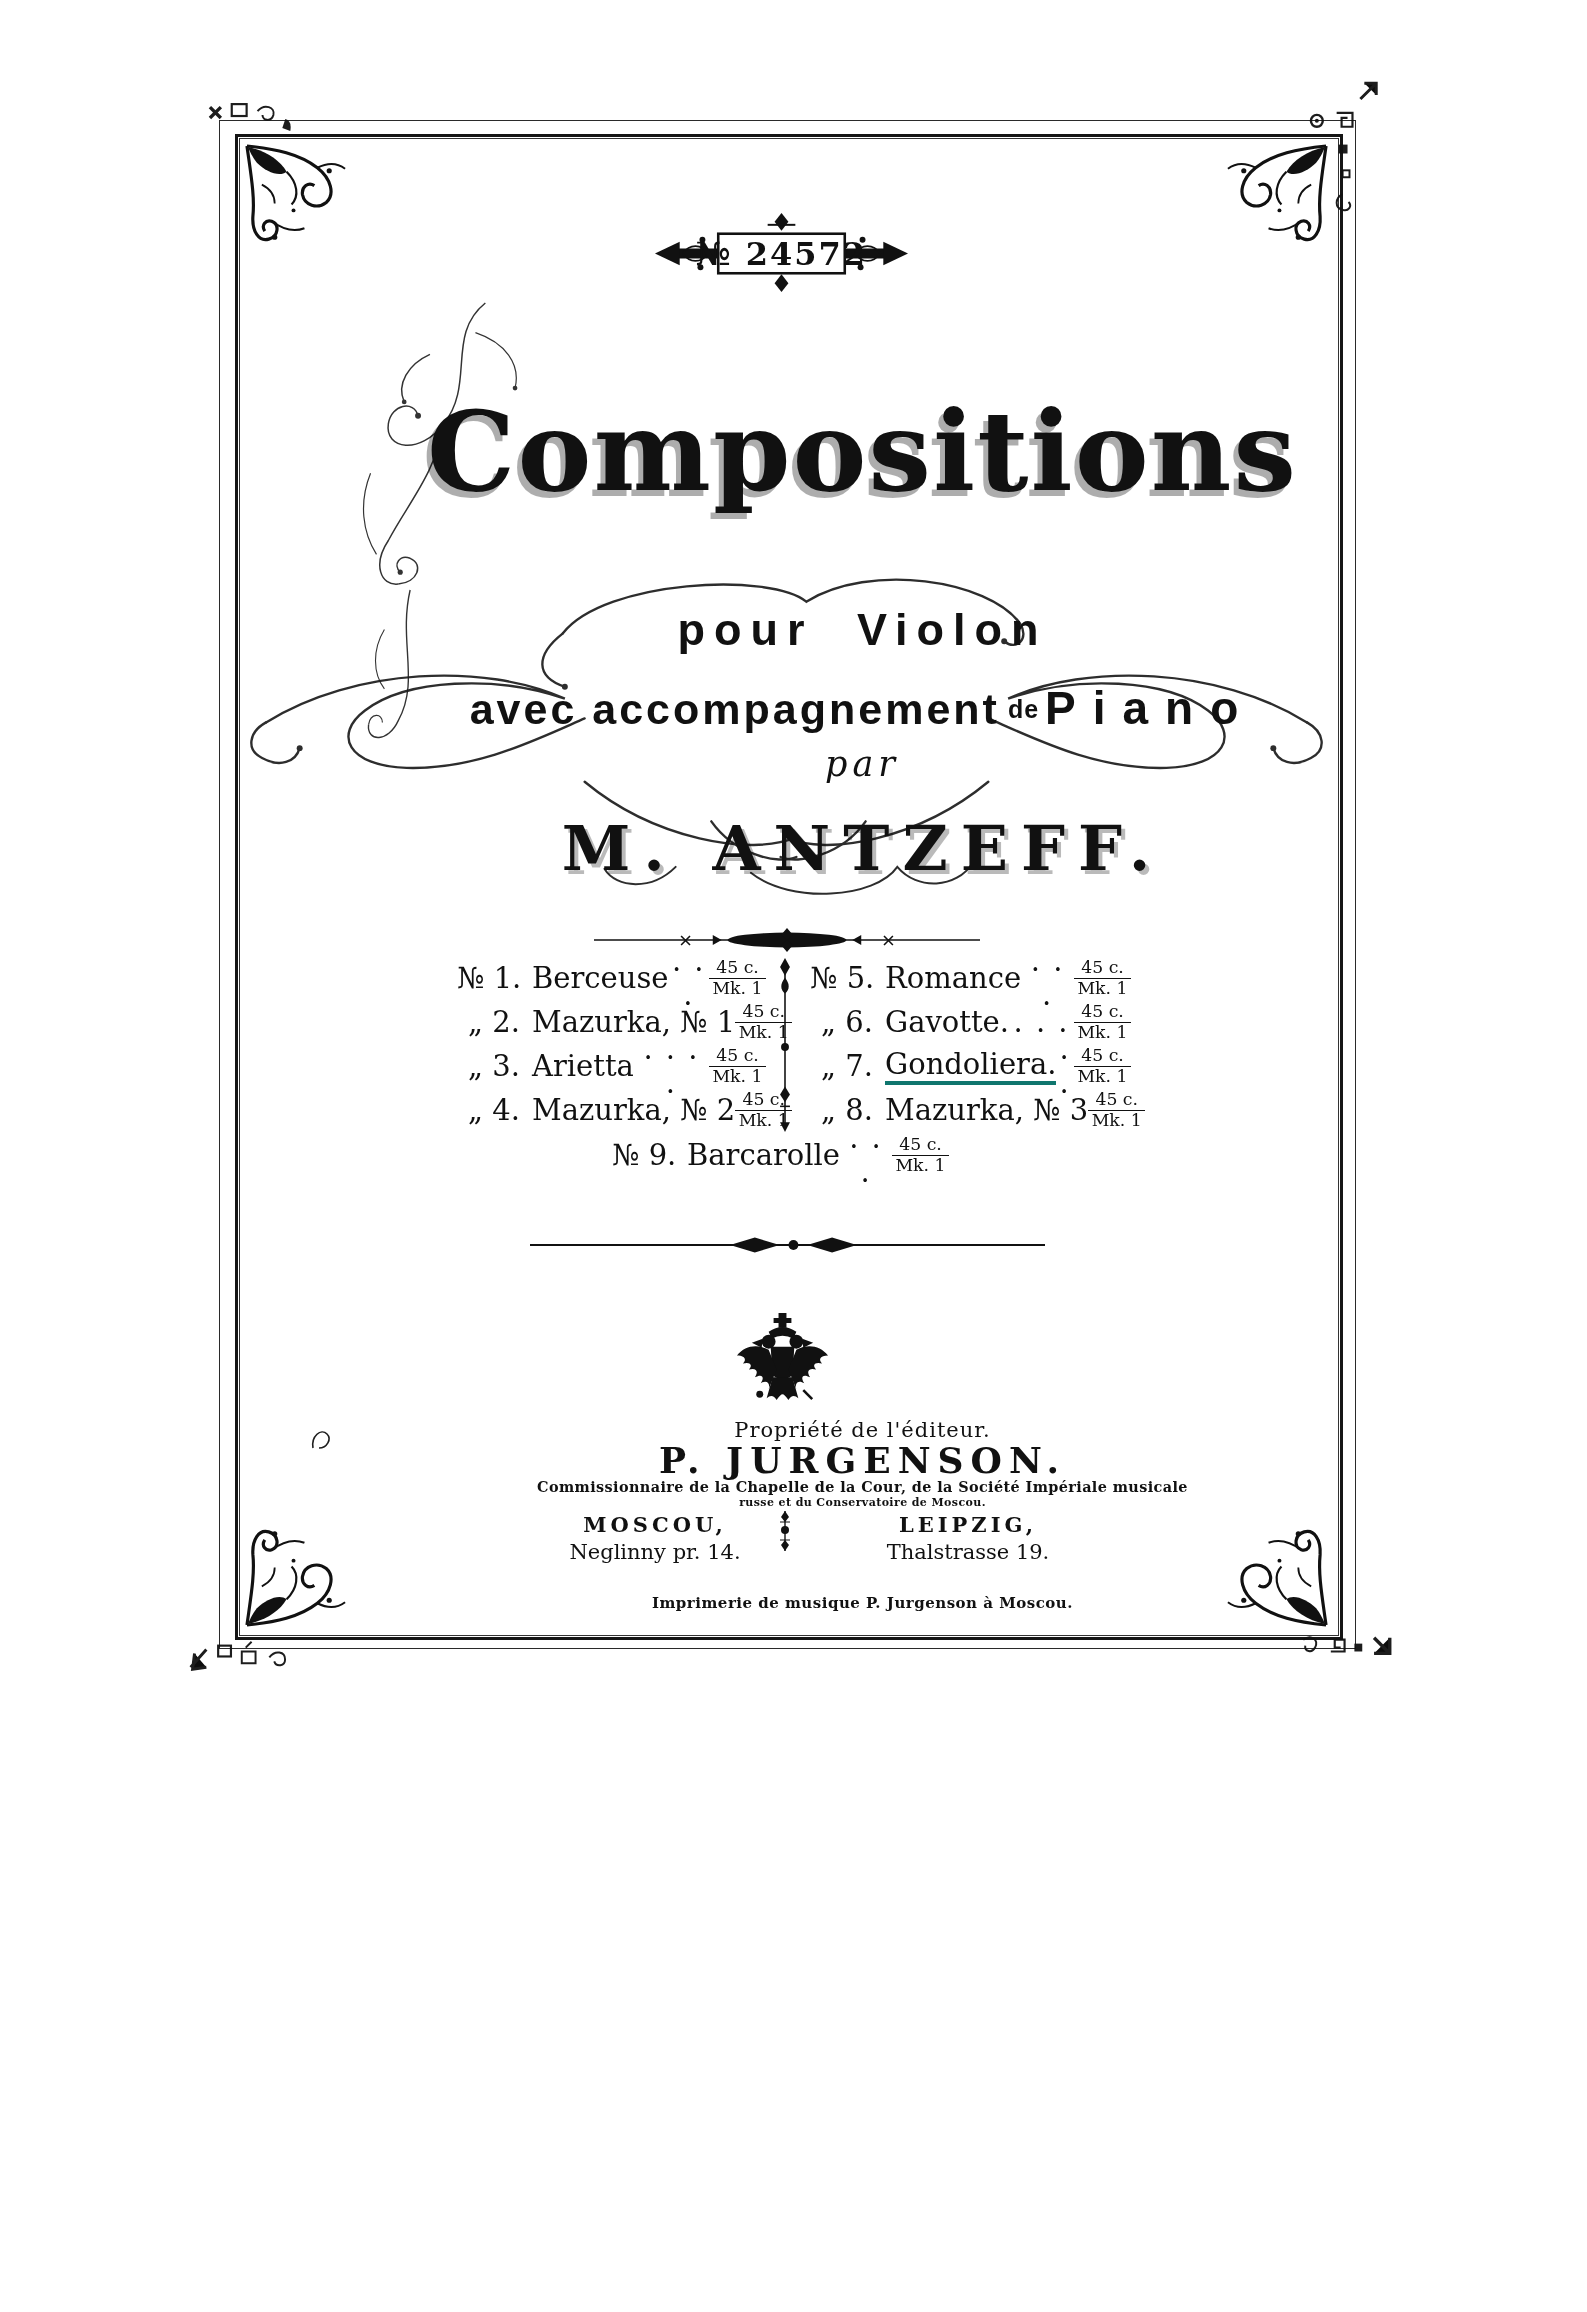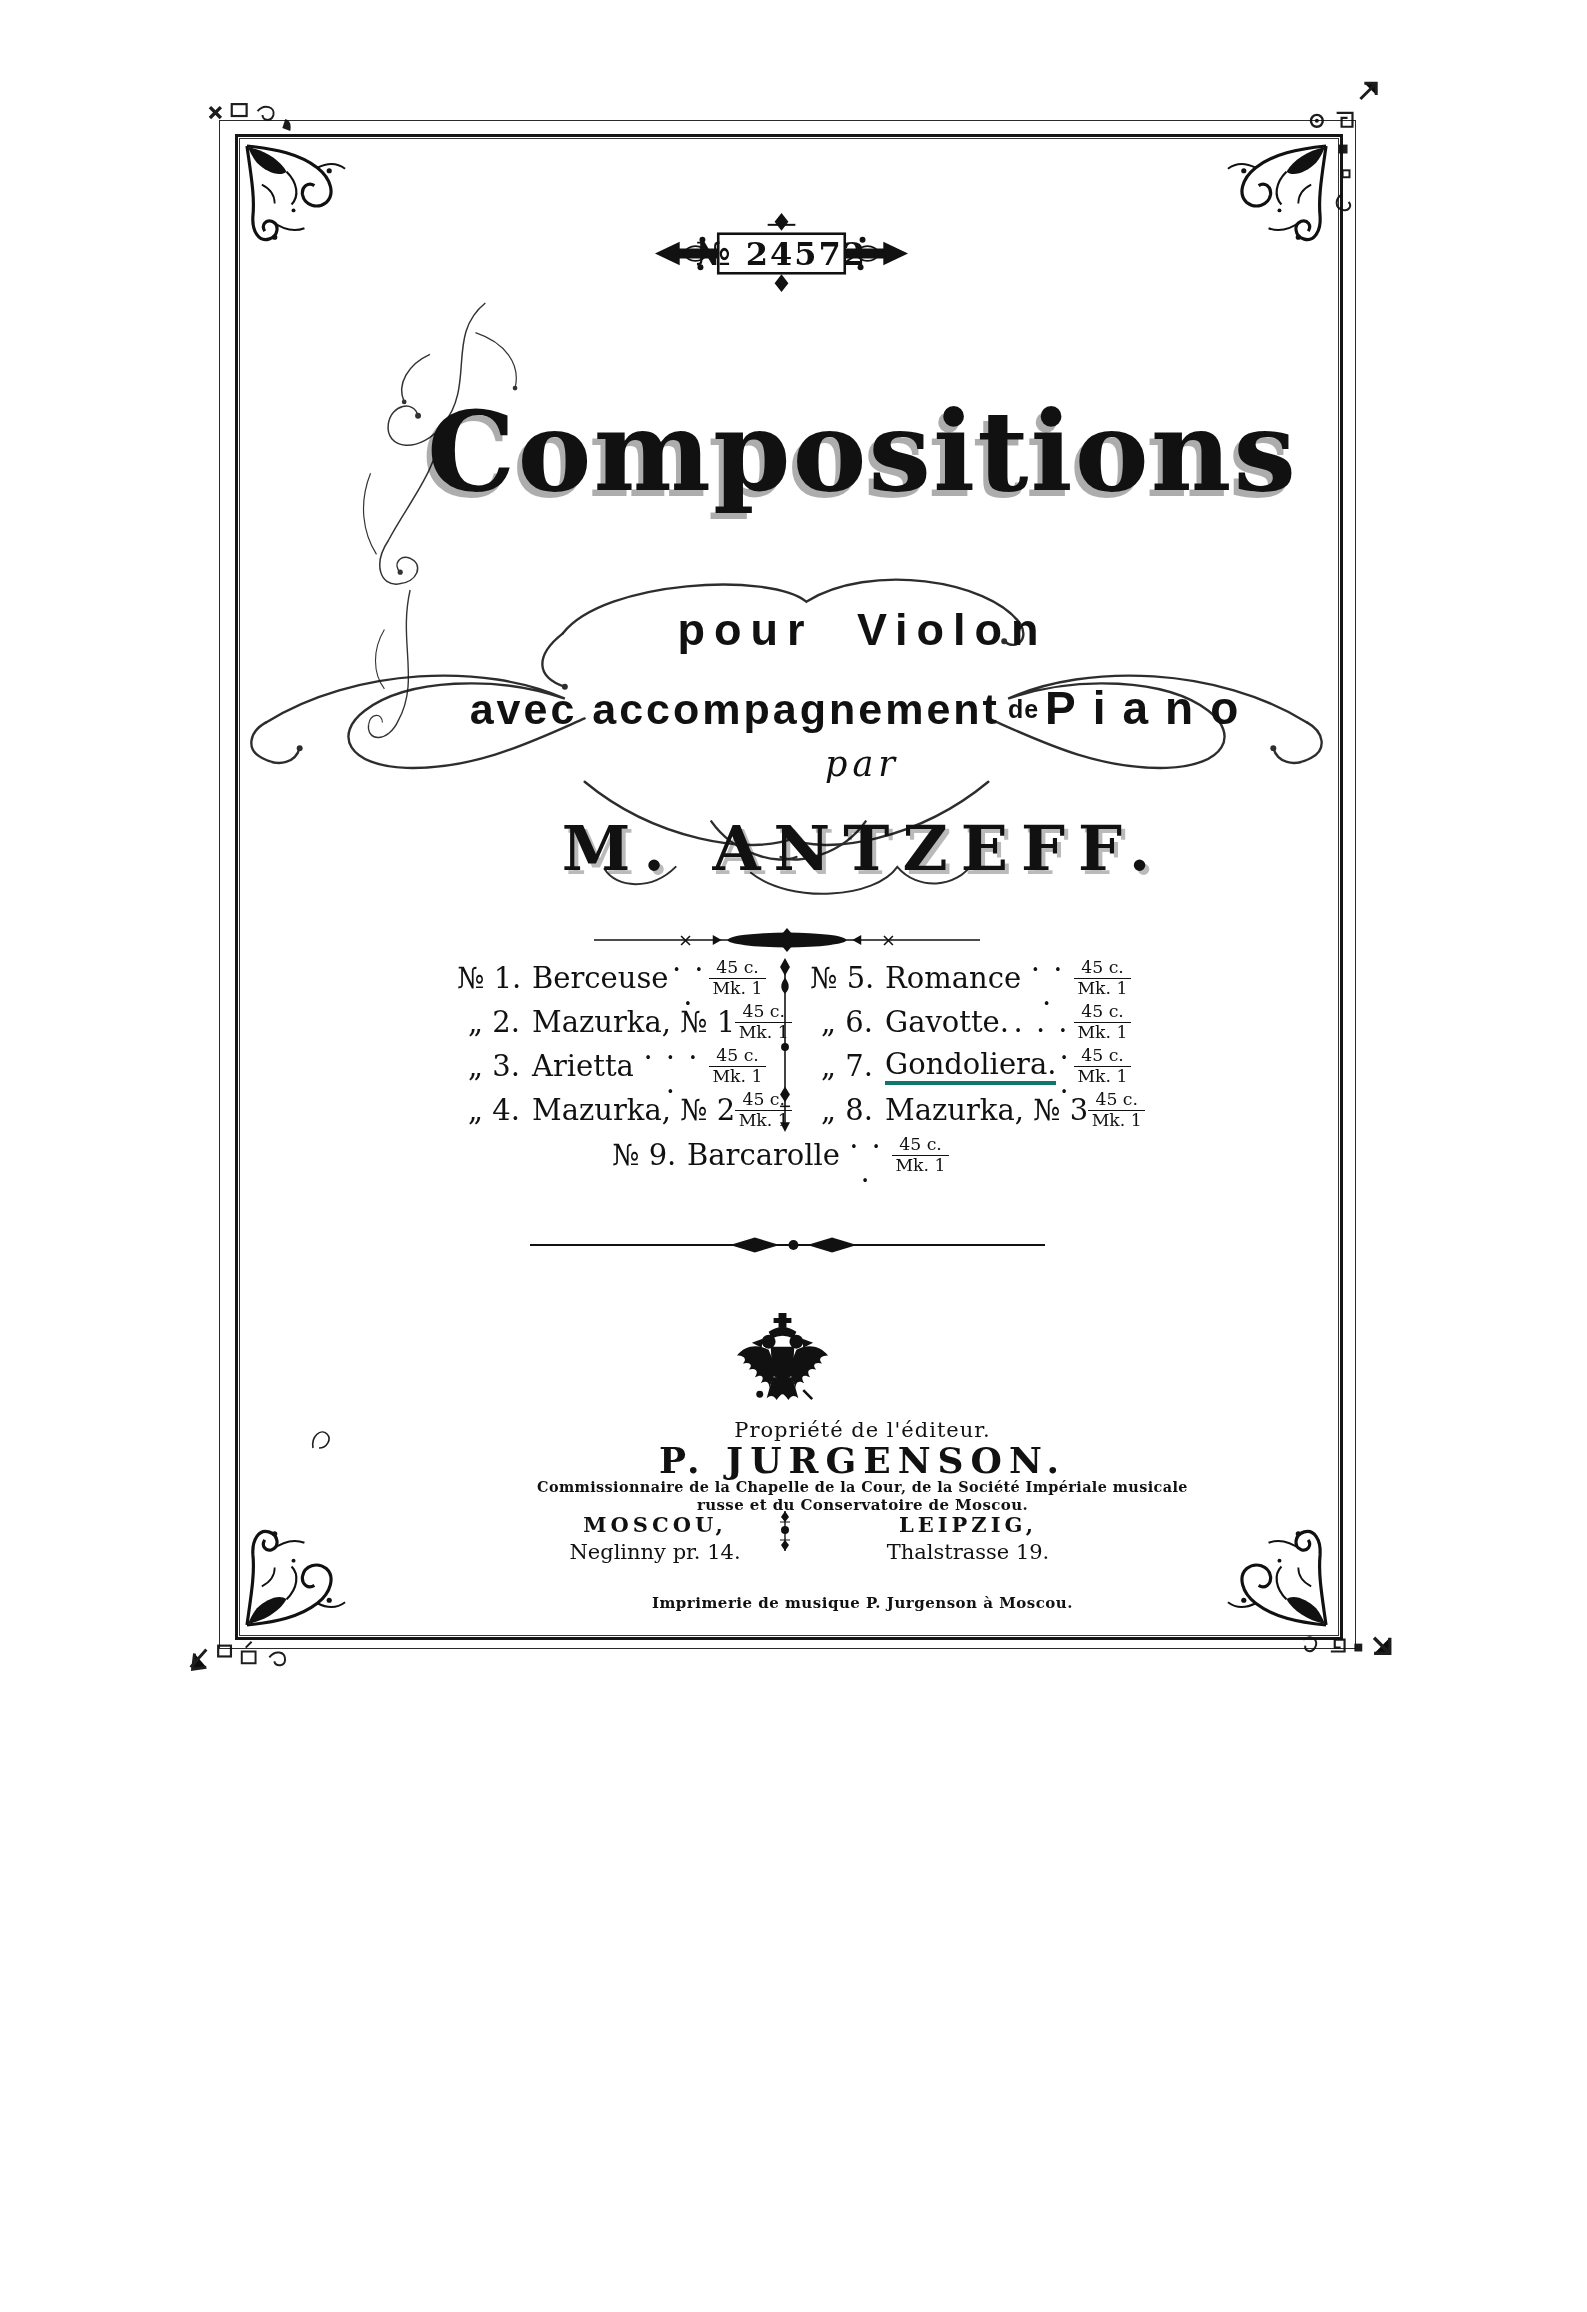--- a/index.html
+++ b/index.html
@@ -51,21 +51,21 @@
   .col-div{left:778px;top:956px;}
 
   .rule-small{left:594px;top:927px;}
   .rule-big{left:530px;top:1234px;}
 
   
   .eagle{left:735px;top:1311px;}
   .proprietor{top:1418px;font-size:21px;letter-spacing:1px;}
   .pub-name{top:1439px;font-size:36px;font-weight:bold;letter-spacing:7px;}
   .commission1{top:1478px;font-size:14.4px;font-weight:bold;letter-spacing:0.4px;}
-  .commission2{top:1496px;font-size:15px;font-weight:bold;letter-spacing:0.4px;}
+  .commission2{top:1496px;font-size:11px;font-weight:bold;letter-spacing:0.4px;}
   .city{position:absolute;width:218px;text-align:center;}
   .city-label{font-size:21px;font-weight:bold;letter-spacing:4px;display:block;}
   .city-addr{font-size:21px;display:block;margin-top:3px;}
   .city-moscow{left:546px;top:1512px;}
   .city-leipzig{left:859px;top:1512px;}
   .city-sep{left:777px;top:1508px;}
   .agents{top:1550px;font-size:30px;letter-spacing:1px;}
   .imprint{top:1594px;font-size:15px;font-weight:bold;letter-spacing:0.5px;}
 
   .marks{opacity:.95;}

